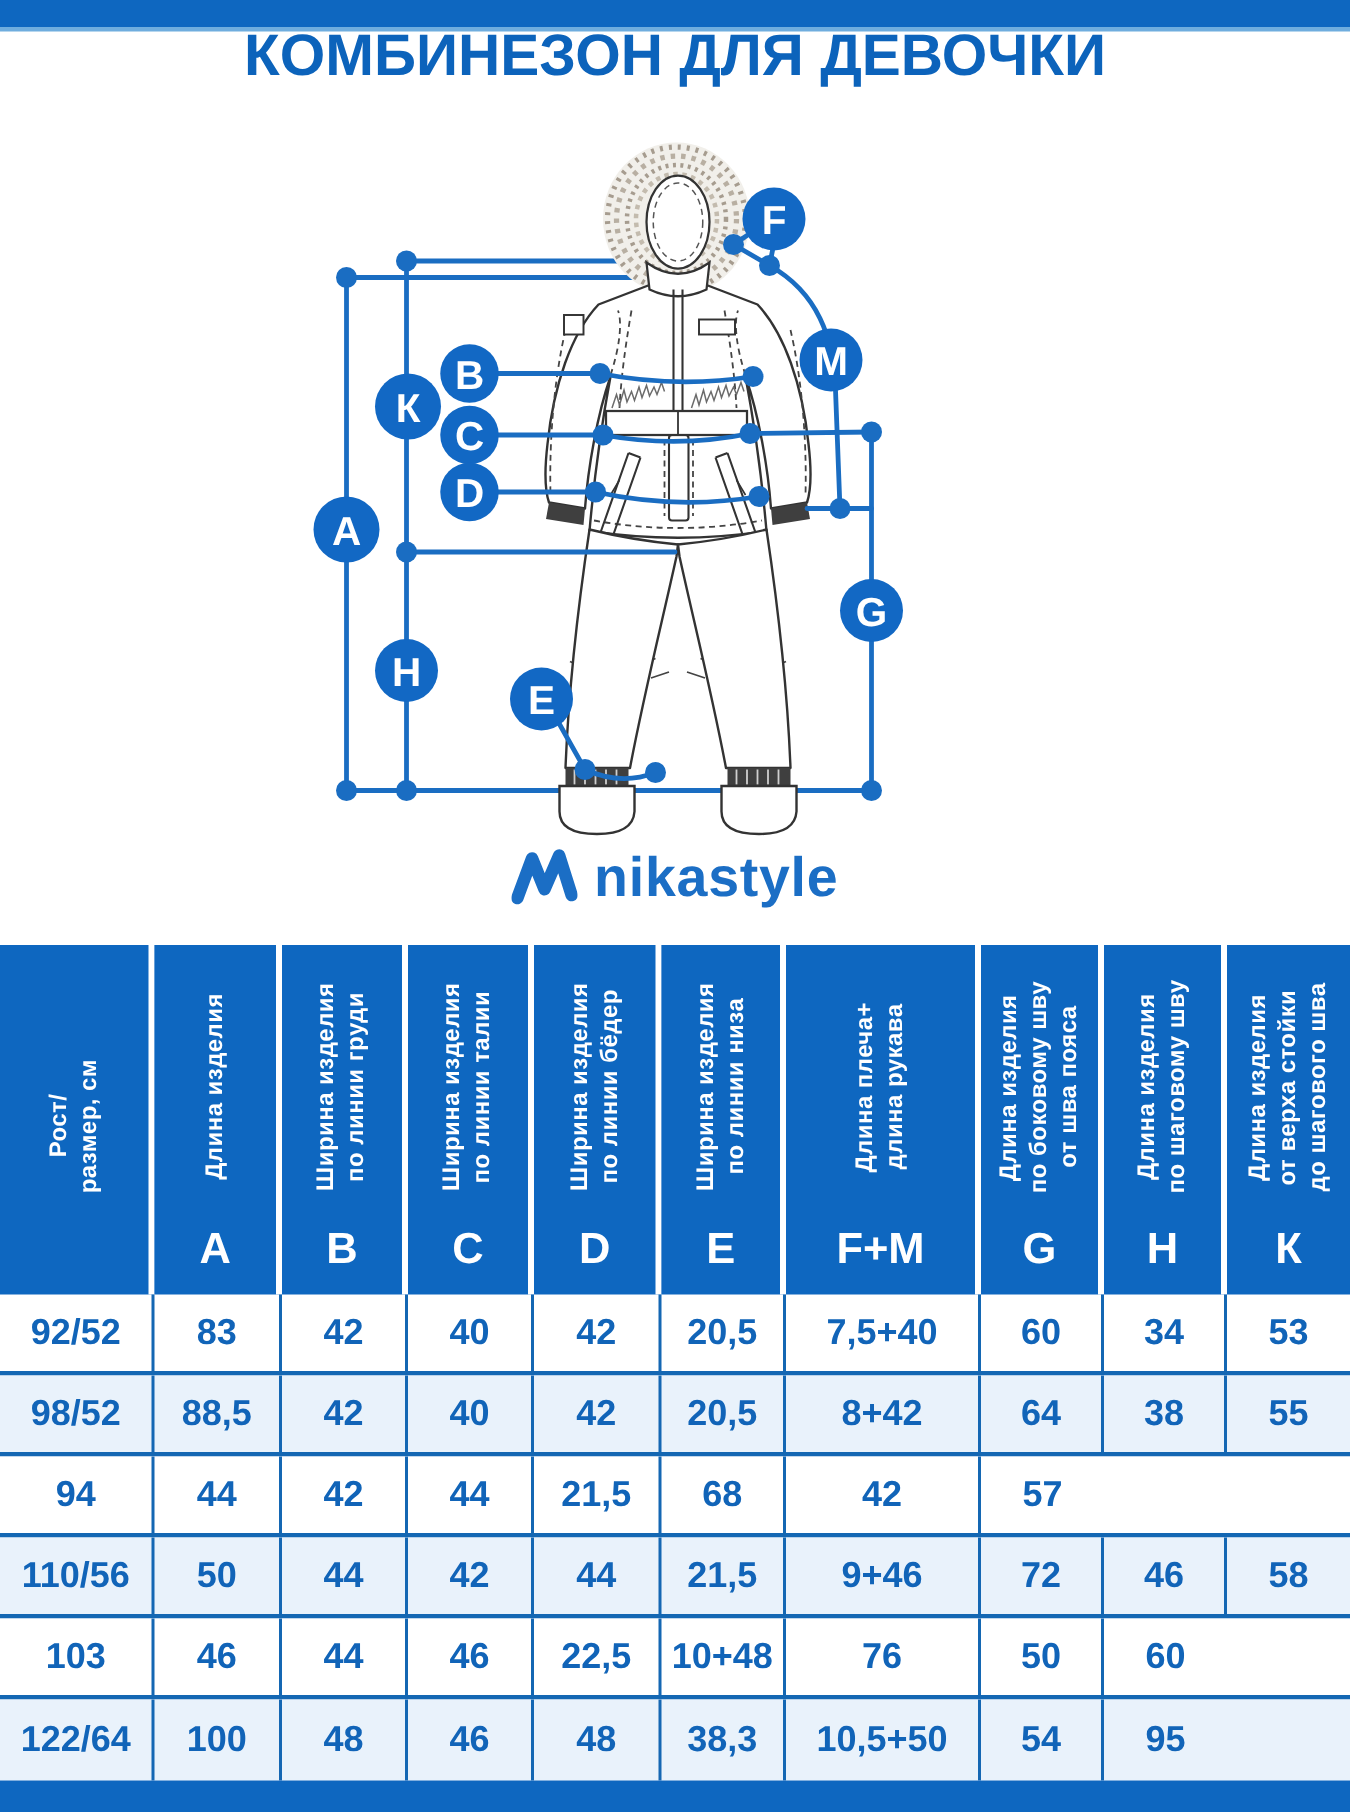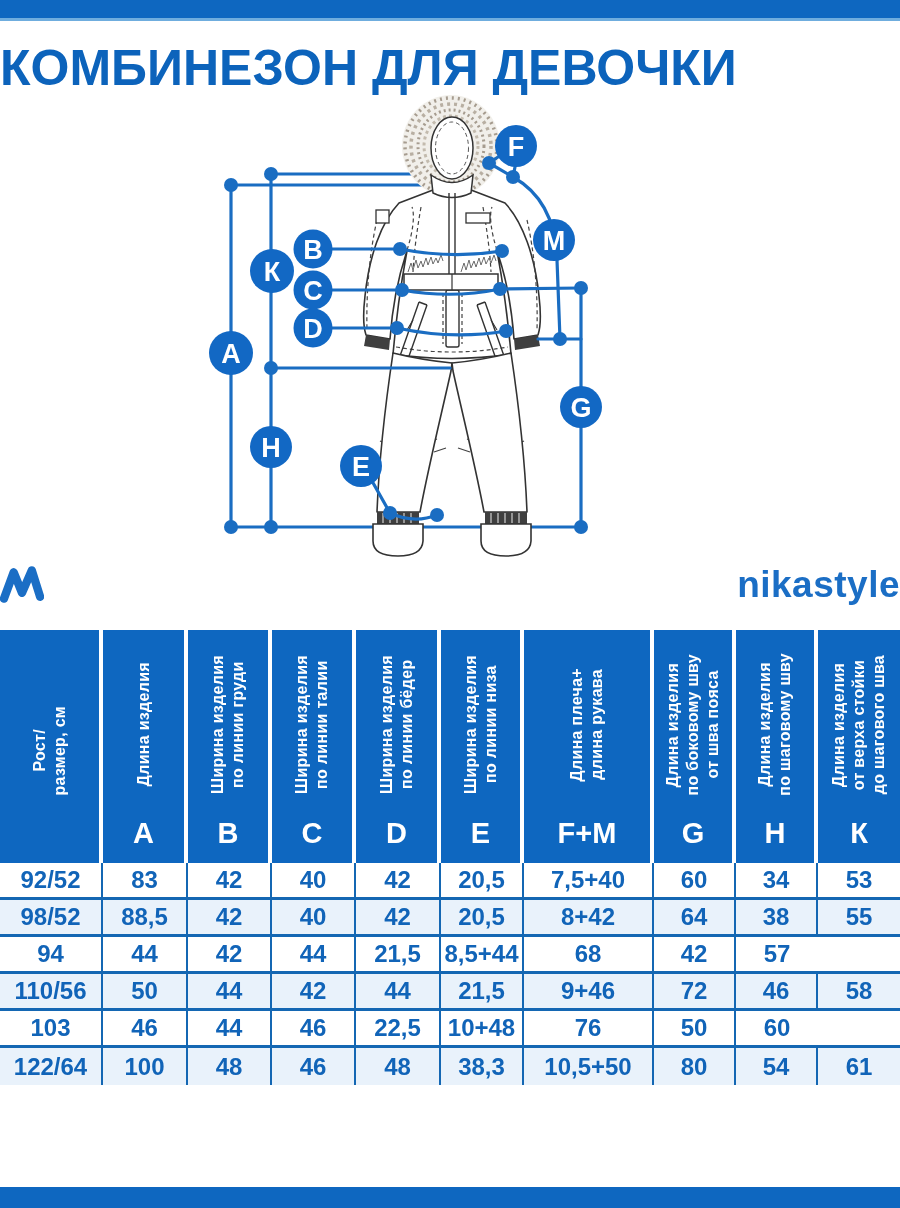--- a/index.html
+++ b/index.html
@@ -5,37 +5,37 @@
   :root{
     --primary:#0e67c0; --accent:#6fadde; --line:#1467b3;
     --title:#0c63bb; --text-blue:#1164b8; --row-alt:#e9f2fb; --logo:#1b6ec5;
   }
   *{box-sizing:border-box}
   html,body{margin:0;padding:0}
   body{width:900px;height:1208px;position:relative;overflow:hidden;background:#fff;
        font-family:"Liberation Sans",sans-serif;}
   .top-bar{position:absolute;left:0;top:0;width:900px;height:18px;background:var(--primary)}
   .top-accent{position:absolute;left:0;top:18px;width:900px;height:3px;background:var(--accent)}
-  .page-title{position:absolute;left:0;top:39px;width:900px;
-      font-size:50px;font-weight:700;color:var(--title);letter-spacing:0px;white-space:nowrap}
+  .page-title{position:absolute;left:0;top:16px;width:900px;text-align:center;
+      font-size:39px;font-weight:700;color:var(--title);letter-spacing:0px;white-space:nowrap}
   svg.diagram{position:absolute;left:0;top:0}
-  .logo{position:absolute;left:0;top:564px;width:900px;display:flex;justify-content:space-between;
+  .logo{position:absolute;left:0;top:564px;width:900px;display:flex;justify-content:center;
         align-items:center;gap:11px}
   .logo-text{font-size:37px;font-weight:700;color:var(--logo);letter-spacing:.5px}
   .size-table{position:absolute;left:0;top:630px;width:900px}
   .thead,.trow{display:grid;grid-template-columns:103px 85px 84px 84px 85px 83px 130px 82px 82px 82px}
   .thead{height:233px}
   .hcell{background:var(--primary);display:flex;flex-direction:column;border-right:4px solid #fff}
   .hcell:last-child{border-right:none}
   .vzone{flex:1;display:flex;align-items:center;justify-content:center;padding-top:8px}
   .vtext{writing-mode:vertical-rl;transform:rotate(180deg);color:#fff;font-weight:700;
          font-size:16px;line-height:20px;text-align:center;letter-spacing:.3px}
   .vtext span{display:block}
   .hletter{height:52px;color:#fff;font-weight:700;font-size:29px;text-align:center;line-height:44px}
-  .trow{height:37px;border-bottom:3px solid var(--line);background:#fff}
+  .trow{height:54px;border-bottom:3px solid var(--line);background:#fff}
   .trow.alt{background:var(--row-alt)}
   .trow:last-child{border-bottom:none}
   .tcell{display:flex;align-items:center;justify-content:center;font-weight:700;font-size:24px;
          color:var(--text-blue);border-right:2px solid var(--line)}
   .tcell:last-child{border-right:none}
   .bottom-bar{position:absolute;left:0;top:1187px;width:900px;height:21px;background:var(--primary)}
 </style>
 </head>
 <body>
 
@@ -314,21 +314,20 @@
         <div class="tcell">64</div>
         <div class="tcell">38</div>
         <div class="tcell">55</div>
       </div>
       <div class="trow">
         <div class="tcell">94</div>
         <div class="tcell">44</div>
         <div class="tcell">42</div>
         <div class="tcell">44</div>
         <div class="tcell">21,5</div>
-        <div class="tcell">8,5+44</div>
         <div class="tcell">68</div>
         <div class="tcell">42</div>
         <div class="tcell">57</div>
       </div>
       <div class="trow alt">
         <div class="tcell">110/56</div>
         <div class="tcell">50</div>
         <div class="tcell">44</div>
         <div class="tcell">42</div>
         <div class="tcell">44</div>
@@ -350,20 +349,19 @@
         <div class="tcell">60</div>
       </div>
       <div class="trow alt">
         <div class="tcell">122/64</div>
         <div class="tcell">100</div>
         <div class="tcell">48</div>
         <div class="tcell">46</div>
         <div class="tcell">48</div>
         <div class="tcell">38,3</div>
         <div class="tcell">10,5+50</div>
-        <div class="tcell">80</div>
         <div class="tcell">54</div>
-        <div class="tcell">61</div>
+        <div class="tcell">95</div>
       </div>
     </div>
 </div>
 
 <div class="bottom-bar"></div>
 
 </body></html>

